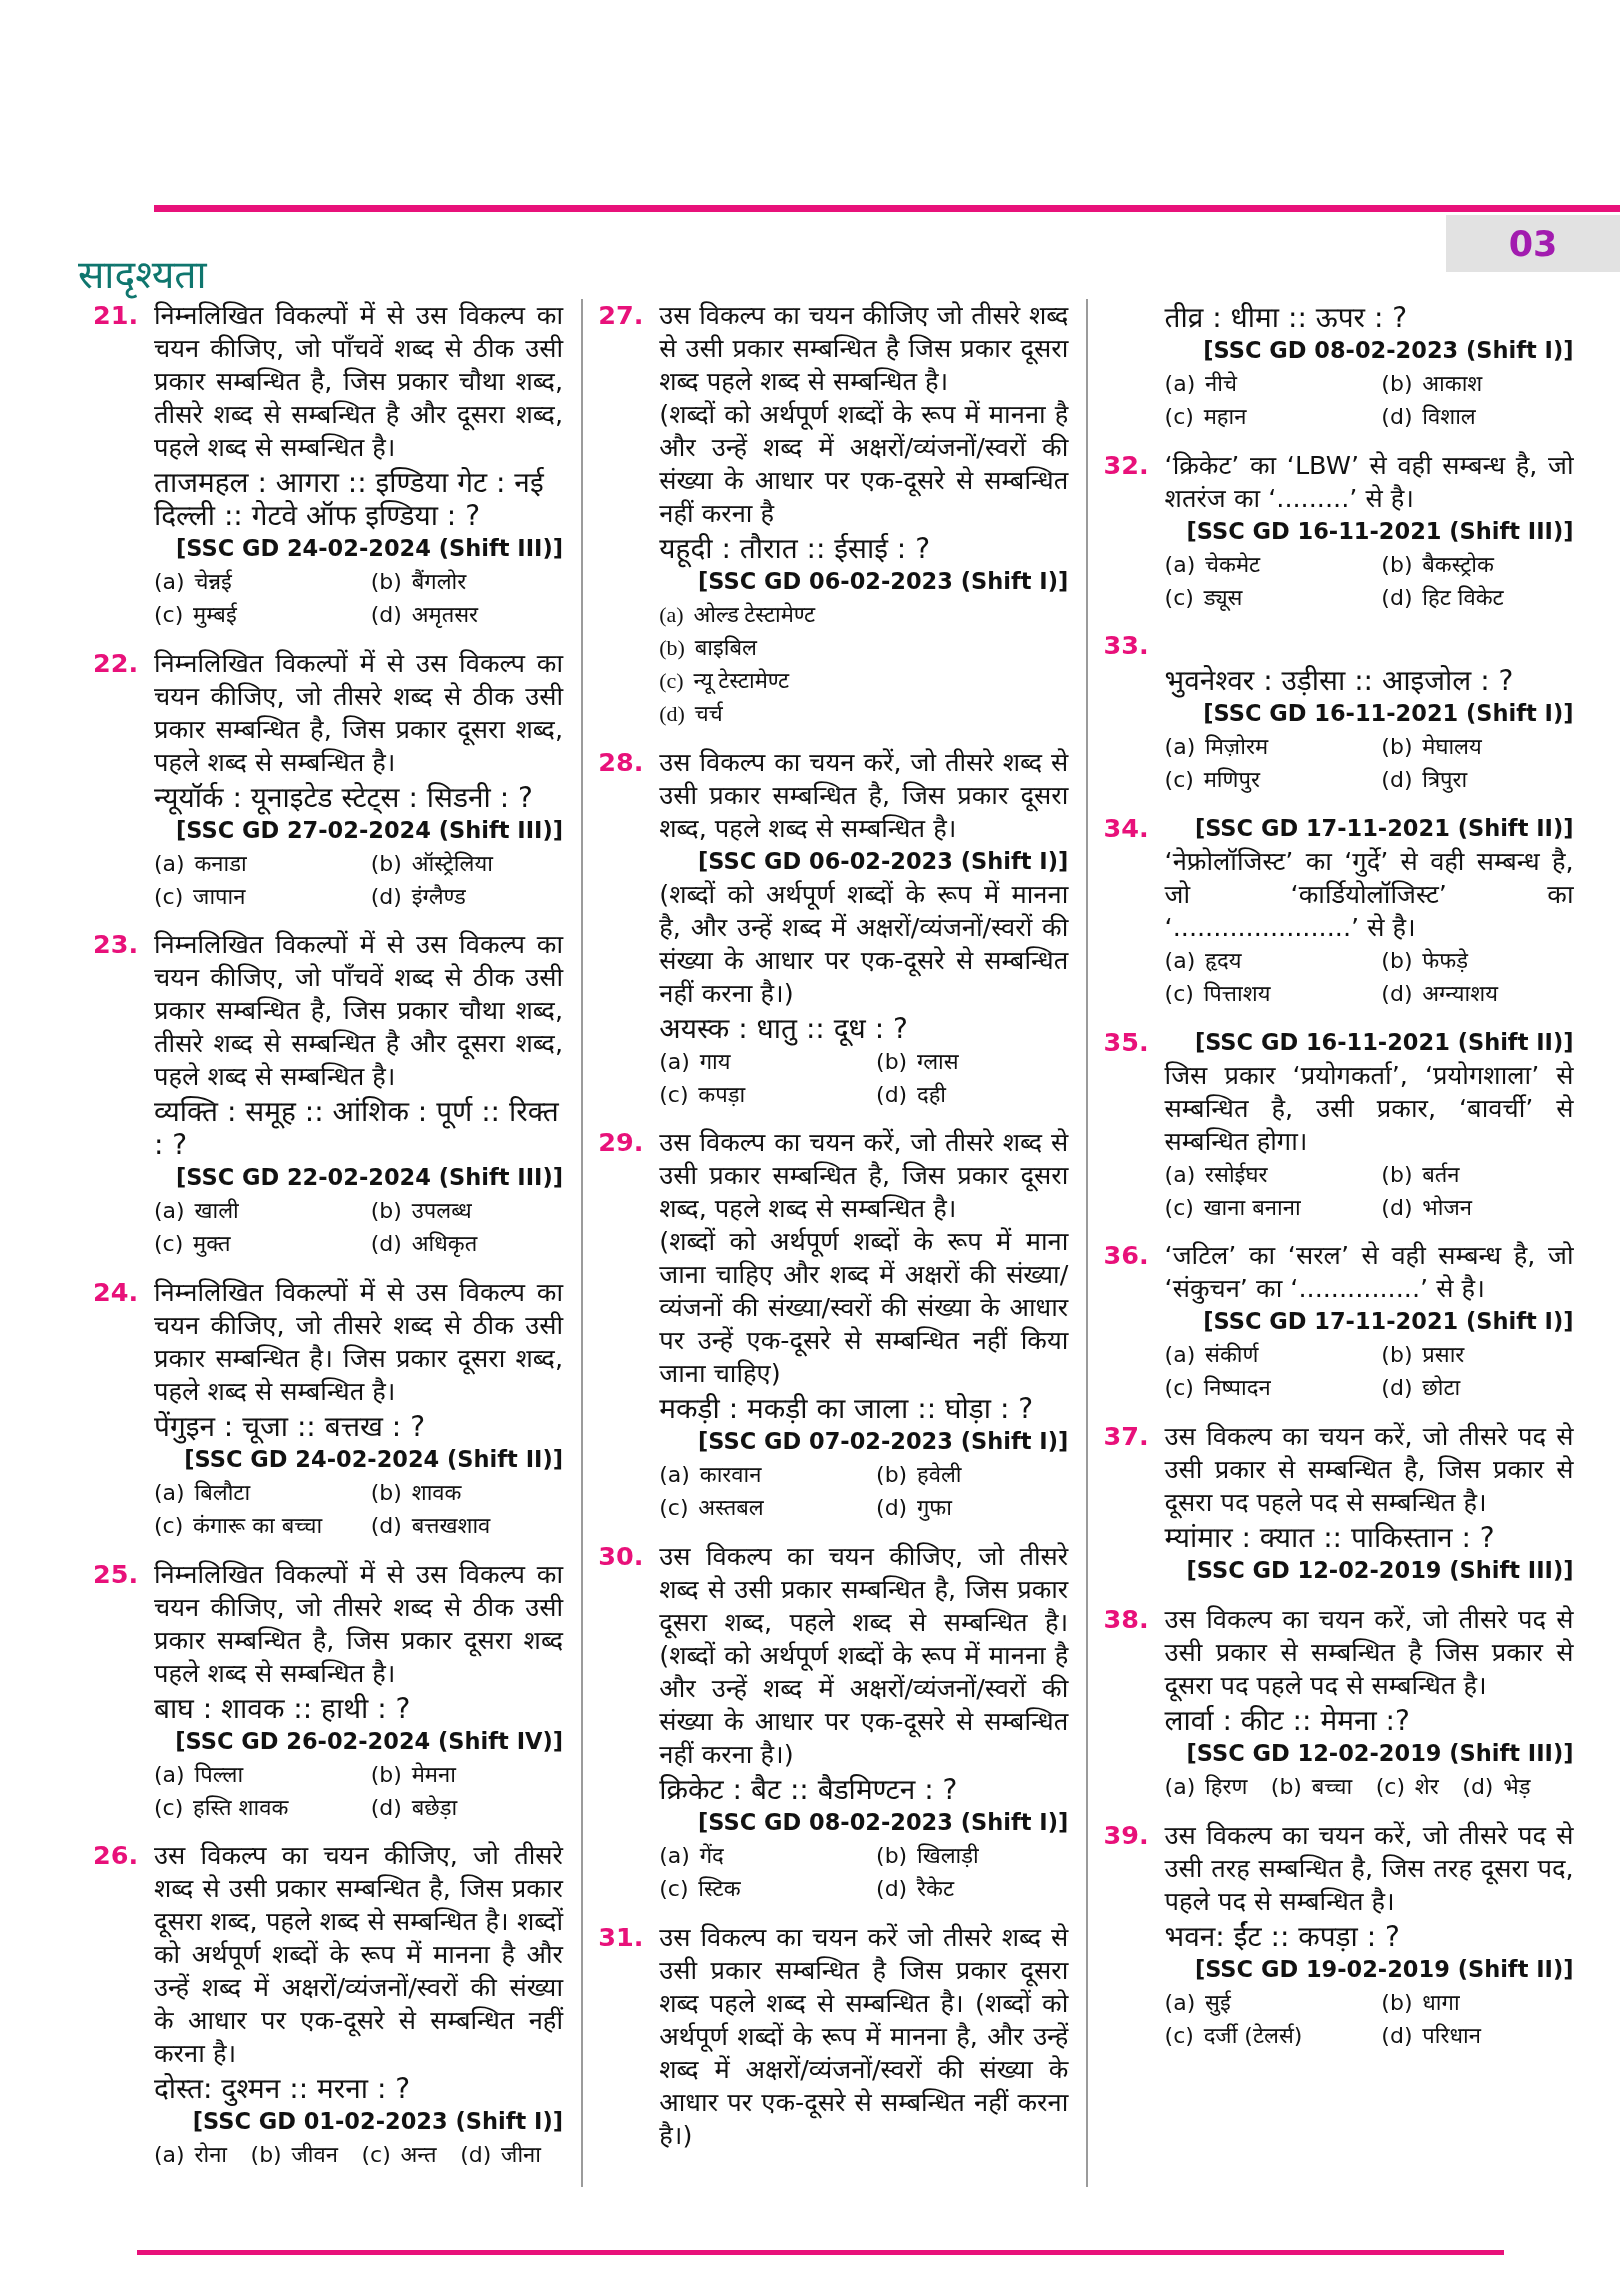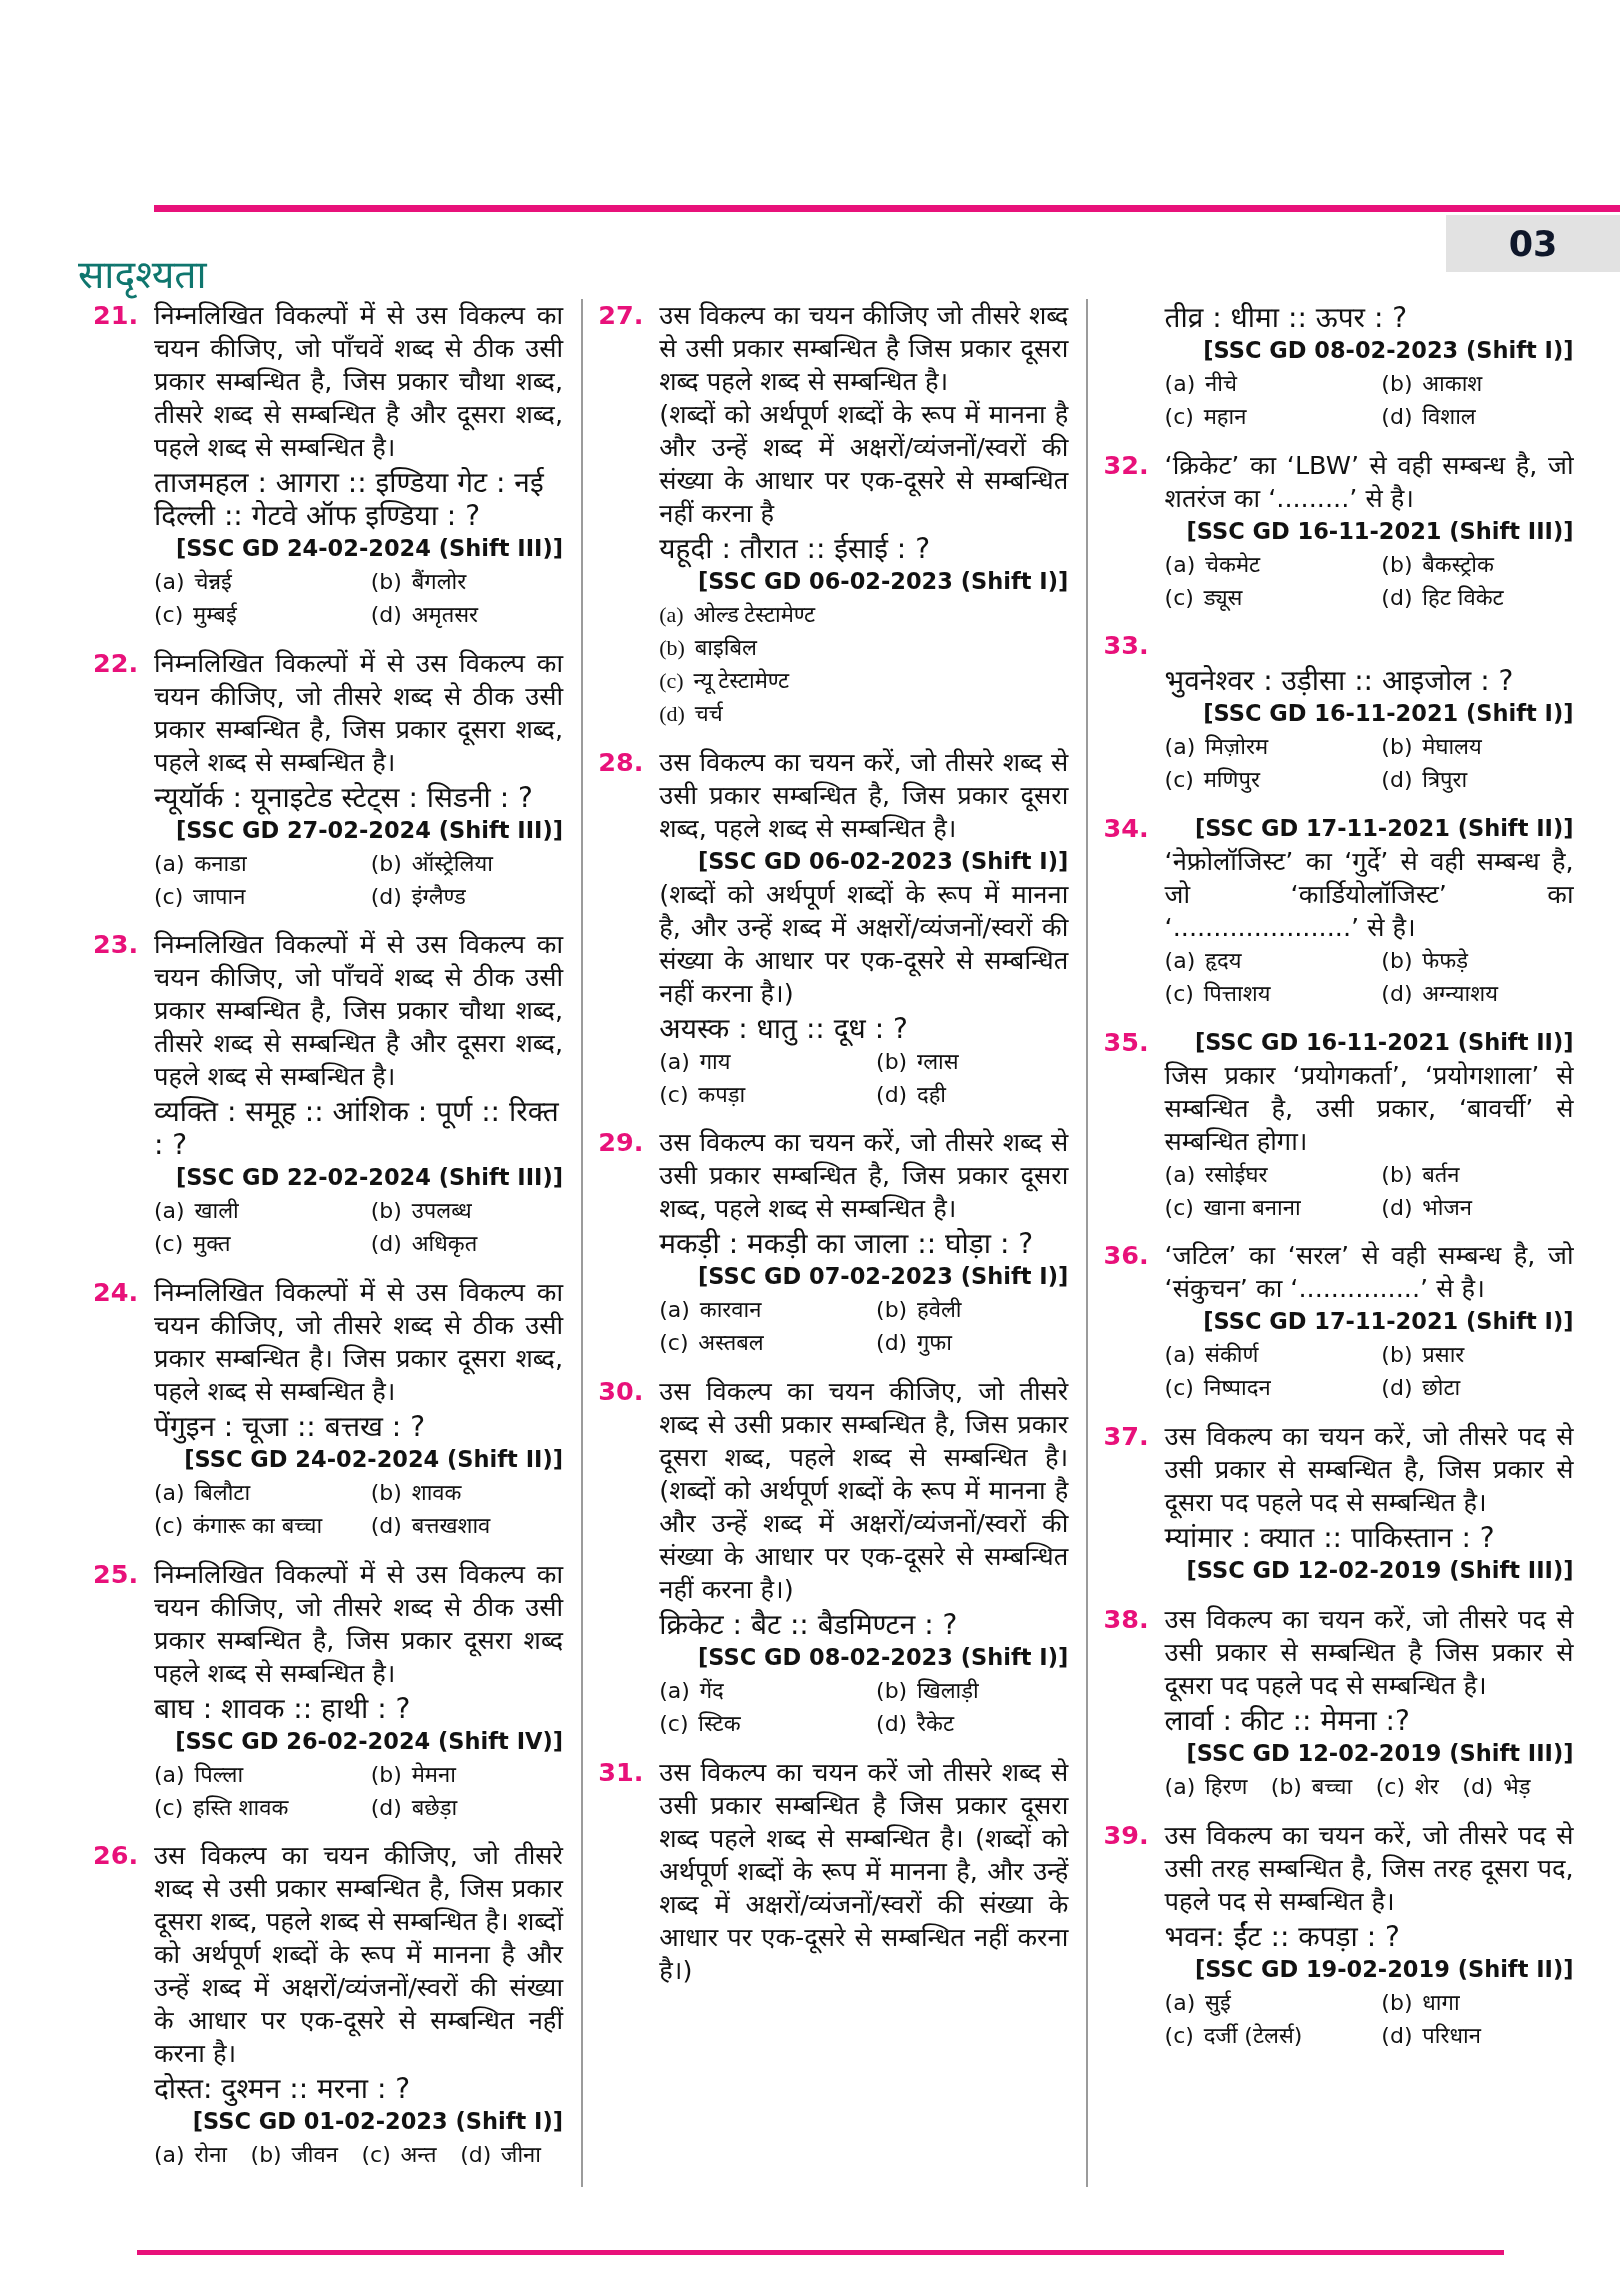--- a/index.html
+++ b/index.html
@@ -7,21 +7,21 @@
     position:relative; width:1620px; height:2293px; background:#fff;
     font-family:"DejaVu Sans","Liberation Sans",sans-serif; color:#121212;
     overflow:hidden;
   }
   .top-rule { position:absolute; left:154px; right:0; top:205px; height:6.9px; background:var(--accent,#e8117a); }
   .chapter-title { position:absolute; left:78px; top:220px; font-size:39px; font-weight:400; color:#0f766e; }
   .pagenum-box {
     position:absolute; right:0; top:215px; width:174px; height:57px;
     background:var(--pagebox,#e2e2e2); display:flex; align-items:center; justify-content:center;
   }
-  .pagenum-box span { font-size:35px; font-weight:800; color:#0f172a; }
+  .pagenum-box span { font-size:35px; font-weight:800; color:#a21caf; }
   .content { position:absolute; left:93px; top:299px; width:1482px; display:flex; align-items:stretch; }
   .col { width:470px; }
   .col + .col { margin-left:17.6px; padding-left:15.7px; border-left:2px solid var(--divider,#9b9b9b); }
   .q { margin-bottom:15.7px; }
   .qrow { display:flex; }
   .qnum { flex:0 0 61px; width:61px; font-size:25.5px; line-height:33px; font-weight:800; color:var(--accent,#e8117a); }
   .qtext { flex:1; margin:0; font-size:25.5px; line-height:33px; text-align:justify; }
   .para, .analogy, .srcline, .opts { margin:0 0 0 61px; }
   .para { font-size:25.5px; line-height:33px; text-align:justify; }
   .analogy { font-size:28px; line-height:33px; margin-top:2px; }
@@ -159,20 +159,21 @@
             <span class="opt"><span class="olabel">(b)</span><span class="otext">ग्लास</span></span>
             <span class="opt"><span class="olabel">(c)</span><span class="otext">कपड़ा</span></span>
             <span class="opt"><span class="olabel">(d)</span><span class="otext">दही</span></span>
           </div>
         </div>
         <div class="q">
           <div class="qrow">
             <span class="qnum">29.</span>
             <p class="qtext">उस विकल्प का चयन करें, जो तीसरे शब्द से उसी प्रकार सम्बन्धित है, जिस प्रकार दूसरा शब्द, पहले शब्द से सम्बन्धित है।</p>
           </div>
+          <p class="para">(शब्दों को अर्थपूर्ण शब्दों के रूप में माना जाना चाहिए और शब्द में अक्षरों की संख्या/व्यंजनों की संख्या/स्वरों की संख्या के आधार पर उन्हें एक-दूसरे से सम्बन्धित नहीं किया जाना चाहिए)</p>
           <p class="analogy">मकड़ी : मकड़ी का जाला :: घोड़ा : ?</p>
           <p class="srcline">[SSC GD 07-02-2023 (Shift I)]</p>
           <div class="opts g2">
             <span class="opt"><span class="olabel">(a)</span><span class="otext">कारवान</span></span>
             <span class="opt"><span class="olabel">(b)</span><span class="otext">हवेली</span></span>
             <span class="opt"><span class="olabel">(c)</span><span class="otext">अस्तबल</span></span>
             <span class="opt"><span class="olabel">(d)</span><span class="otext">गुफा</span></span>
           </div>
         </div>
         <div class="q">

